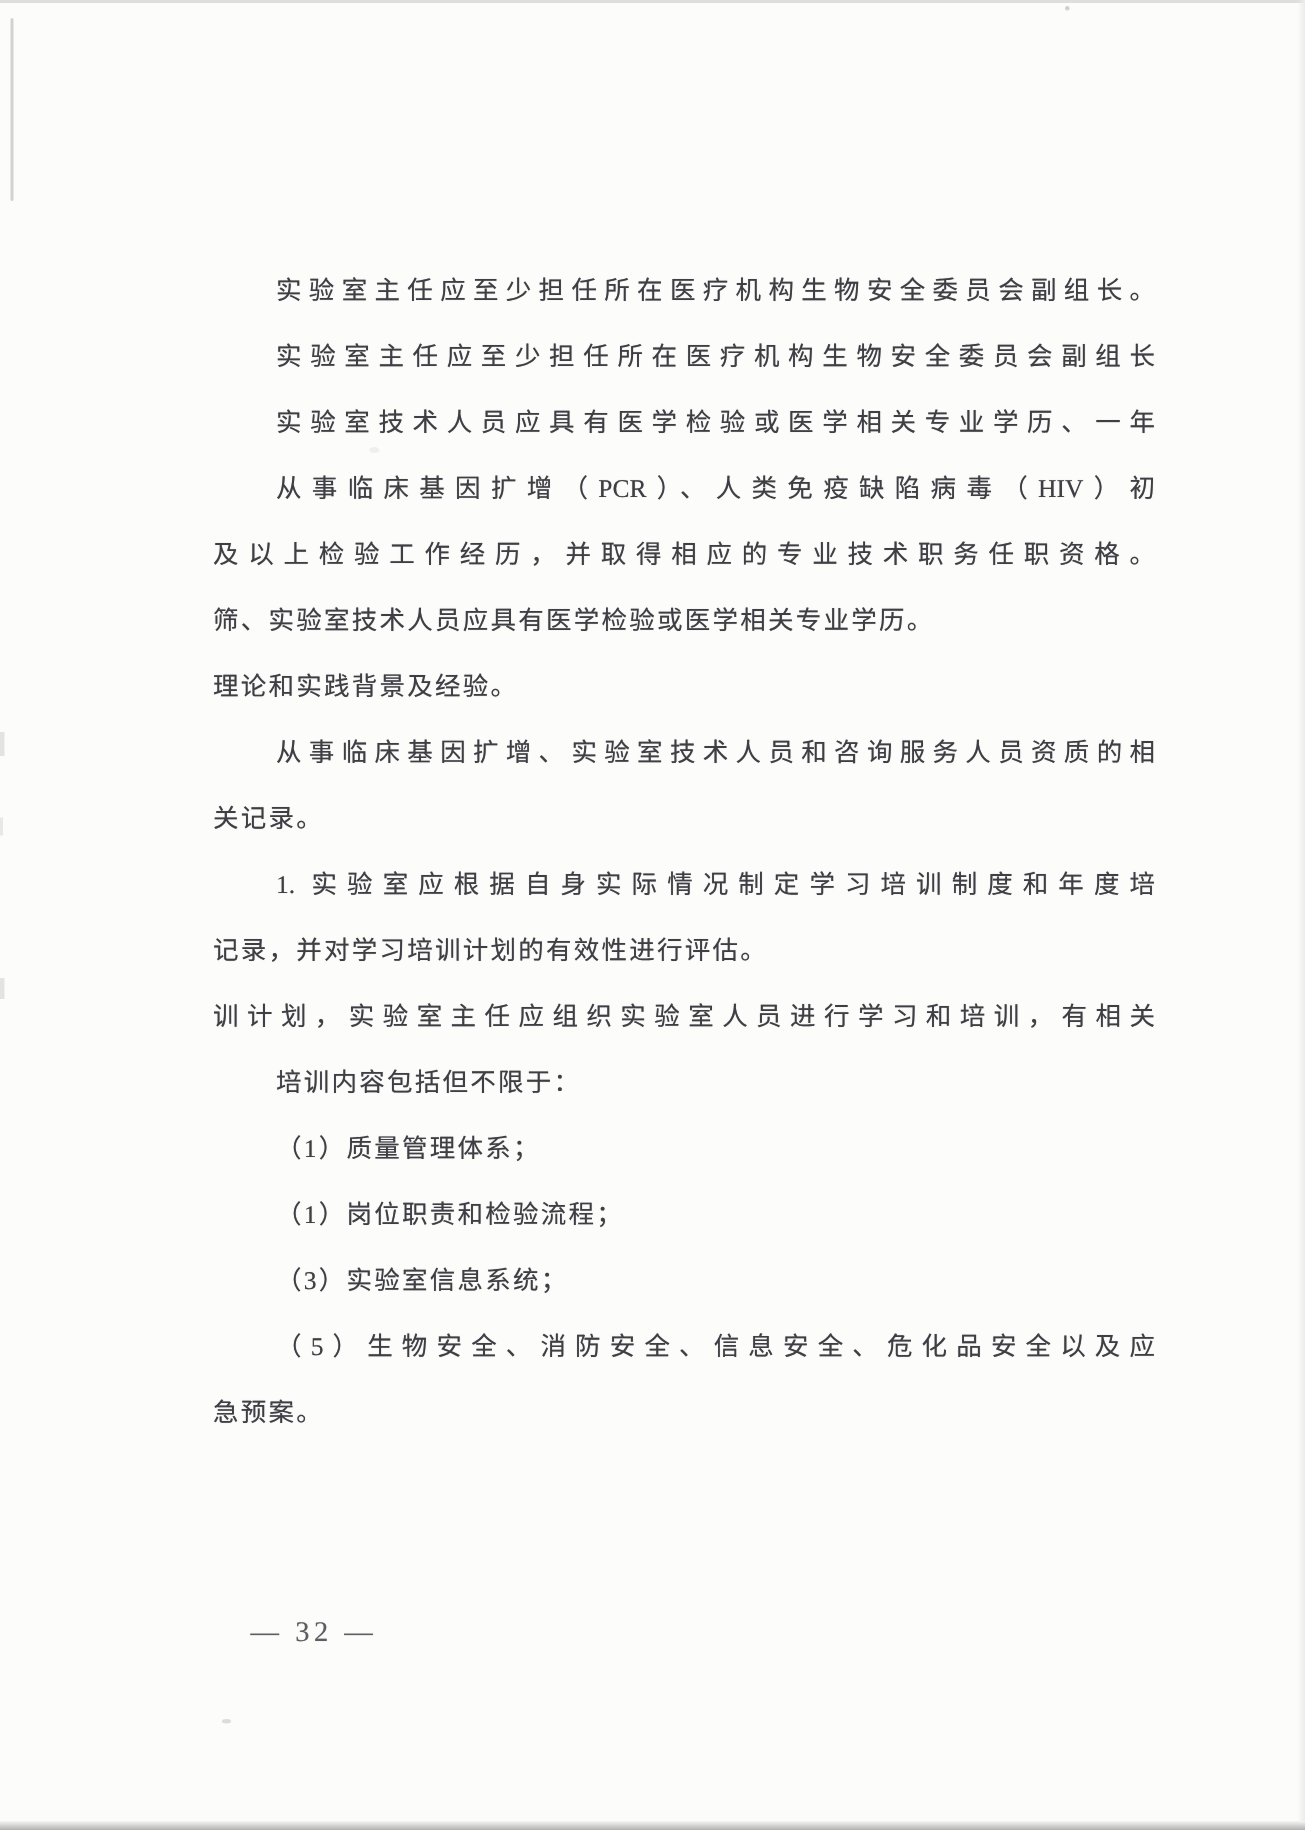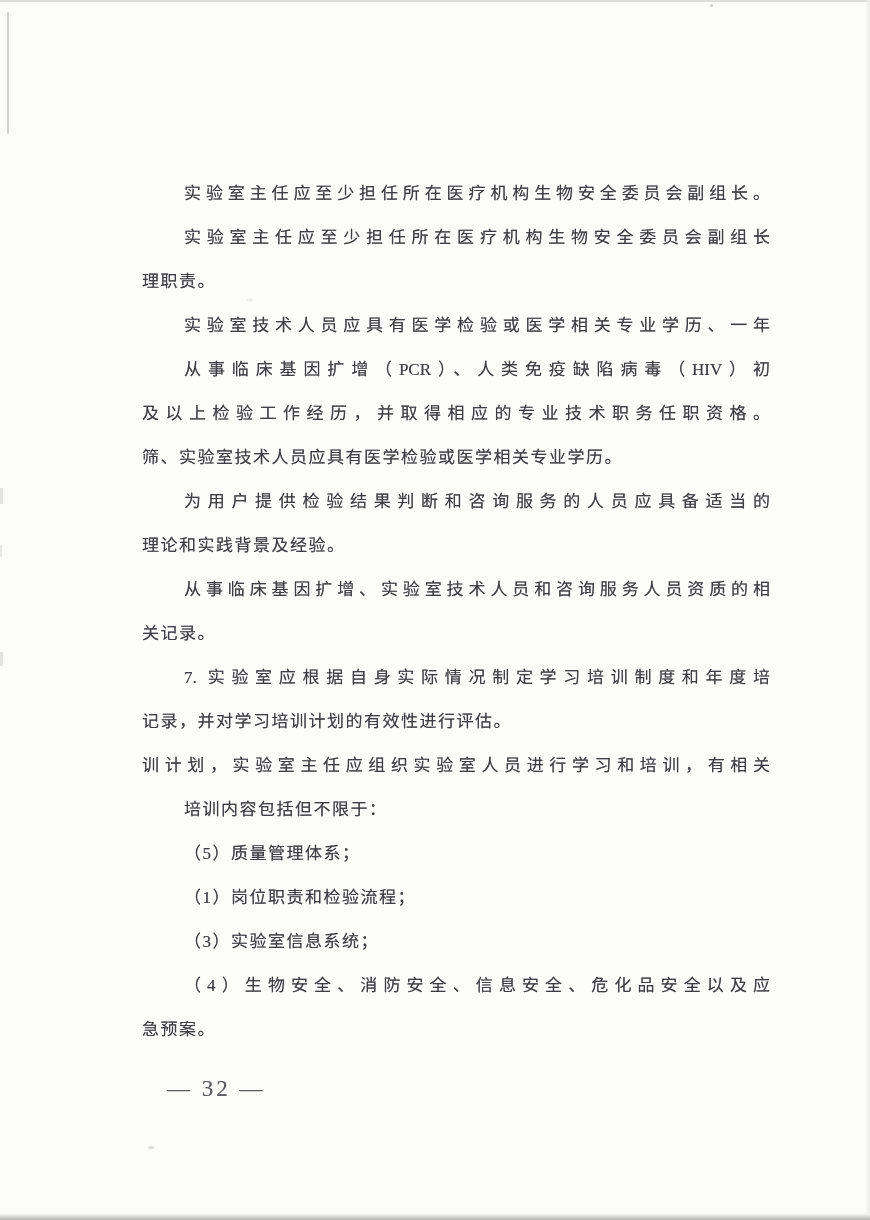--- a/index.html
+++ b/index.html
@@ -44,21 +44,21 @@
   
   .line:not(.fill) {
     letter-spacing: 1.5px;
   }
   .page-number {
     position: absolute;
     left: 167px;
     top: 1074px;
     height: 30px;
     line-height: 30px;
-    font-size: 23px;
+    font-size: 19px;
     color: #5c5c62;
     letter-spacing: 3px;
     text-shadow: 0 0 0.5px rgba(90, 90, 95, 0.5);
   }
   
   .art { position: absolute; pointer-events: none; }
   .art-top-edge    { top: 0; left: 0; width: 100%; height: 2px; background: #d6d6d4; opacity: .8; }
   .art-left-line   { left: 7px; top: 12px; width: 2px; height: 122px; background: #d2d2d0; border-radius: 1px; }
   .art-left-tick1  { left: 0; top: 488px; width: 3px; height: 16px; background: #e3e3e1; }
   .art-left-tick2  { left: 0; top: 545px; width: 2px; height: 12px; background: #e8e8e6; }
@@ -82,36 +82,34 @@
   <div class="art art-left-tick2"></div>
   <div class="art art-left-tick3"></div>
   <div class="art art-right-edge"></div>
   <div class="art art-speck1"></div>
   <div class="art art-speck2"></div>
   <div class="art art-speck3"></div>
 
   <div class="content">
     <div class="line indent fill">实验室主任应至少担任所在医疗机构生物安全委员会副组长。</div>
     <div class="line indent fill">实验室主任应至少担任所在医疗机构生物安全委员会副组长</div>
-    <div class="line">理职责。</div>
     <div class="line indent fill">实验室技术人员应具有医学检验或医学相关专业学历、一年</div>
     <div class="line indent fill">从事临床基因扩增（PCR）、人类免疫缺陷病毒（HIV）初</div>
     <div class="line fill">及以上检验工作经历，并取得相应的专业技术职务任职资格。</div>
     <div class="line">筛、实验室技术人员应具有医学检验或医学相关专业学历。</div>
-    <div class="line indent fill">为用户提供检验结果判断和咨询服务的人员应具备适当的</div>
     <div class="line">理论和实践背景及经验。</div>
     <div class="line indent fill">从事临床基因扩增、实验室技术人员和咨询服务人员资质的相</div>
     <div class="line">关记录。</div>
-    <div class="line indent fill">7. 实验室应根据自身实际情况制定学习培训制度和年度培</div>
+    <div class="line indent fill">1. 实验室应根据自身实际情况制定学习培训制度和年度培</div>
     <div class="line">记录，并对学习培训计划的有效性进行评估。</div>
     <div class="line fill">训计划，实验室主任应组织实验室人员进行学习和培训，有相关</div>
     <div class="line indent">培训内容包括但不限于：</div>
-    <div class="line indent">（5）质量管理体系；</div>
+    <div class="line indent">（1）质量管理体系；</div>
     <div class="line indent">（1）岗位职责和检验流程；</div>
     <div class="line indent">（3）实验室信息系统；</div>
-    <div class="line indent fill">（4）生物安全、消防安全、信息安全、危化品安全以及应</div>
+    <div class="line indent fill">（5）生物安全、消防安全、信息安全、危化品安全以及应</div>
     <div class="line">急预案。</div>
   </div>
 
   <div class="page-number">— 32 —</div>
 
   <div class="art art-bottom-edge"></div>
 </div>
 
 </body></html>

